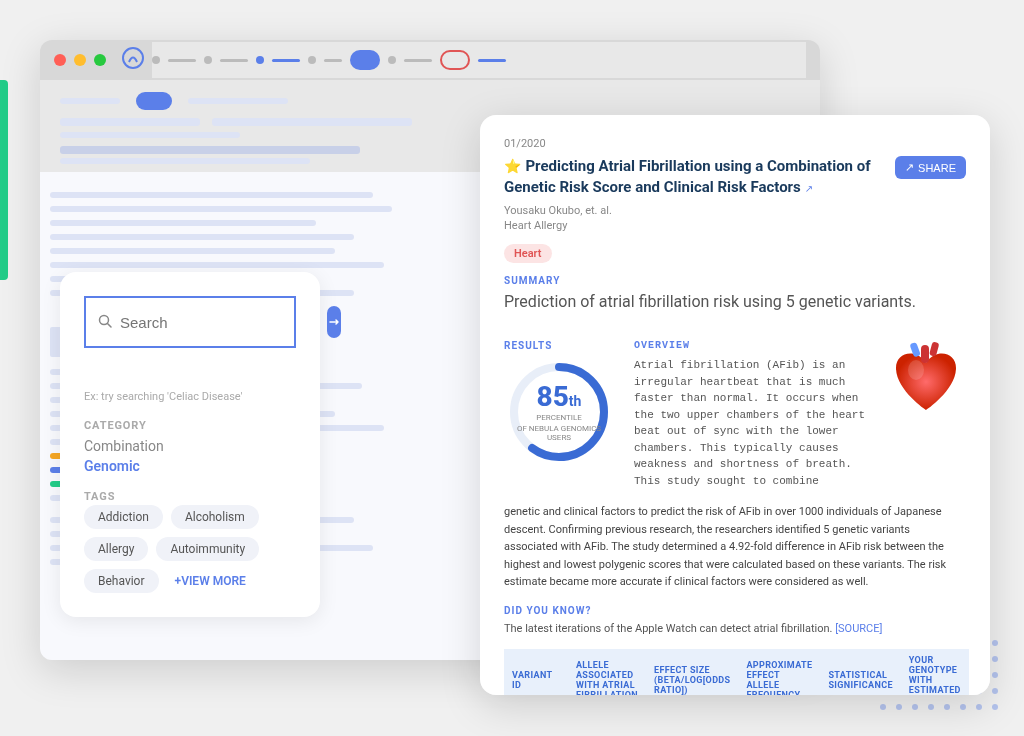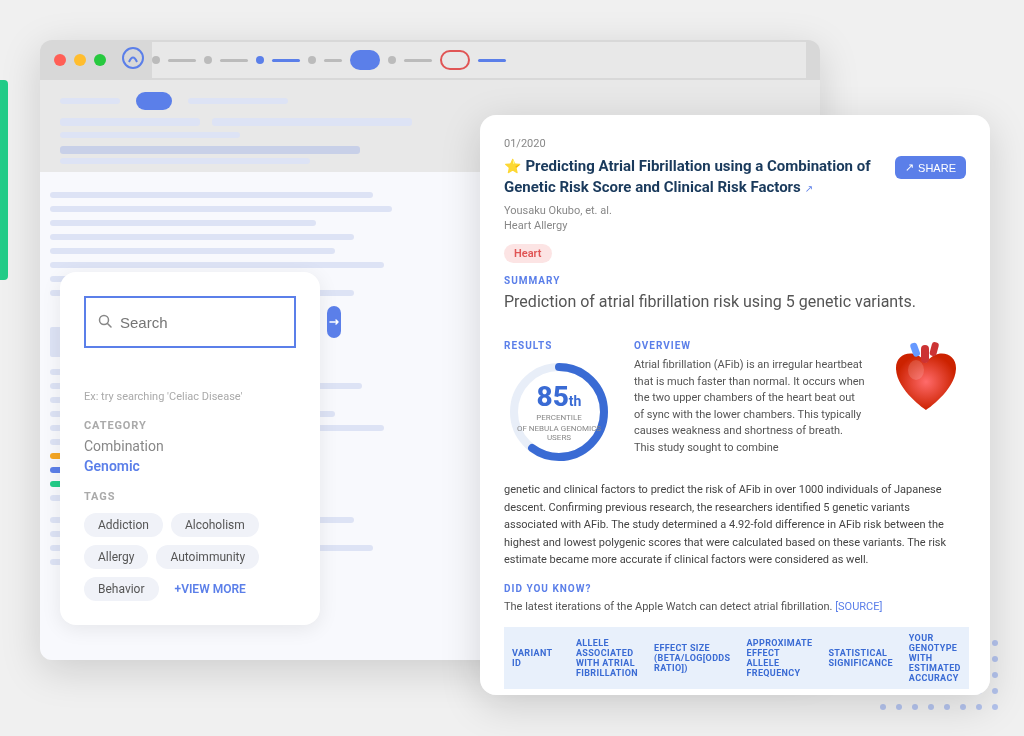--- a/index.html
+++ b/index.html
@@ -175,21 +175,21 @@
       color: #5b7fe9;
       font-weight: 600;
     }
 
     .tags-label {
       font-size: 11px;
       font-weight: 700;
       color: #aaa;
       letter-spacing: 0.08em;
       margin-top: 16px;
-      margin-bottom: 10px;
+      margin-bottom: 2px;
     }
 
     .tags-container {
       display: flex;
       flex-wrap: wrap;
       gap: 8px;
     }
 
     .tag {
       background: #f0f2f8;
@@ -345,20 +345,21 @@
       font-size: 8px;
       color: #888;
       text-align: center;
       position: relative;
       z-index: 1;
       margin-top: 2px;
     }
 
     .overview-col {
       flex: 1;
+      font-family: Liberation Mono, monospace;
     }
 
     .overview-title {
       font-size: 10px;
       font-weight: 700;
       letter-spacing: 0.1em;
       color: #5b7fe9;
       margin-bottom: 6px;
     }
 

